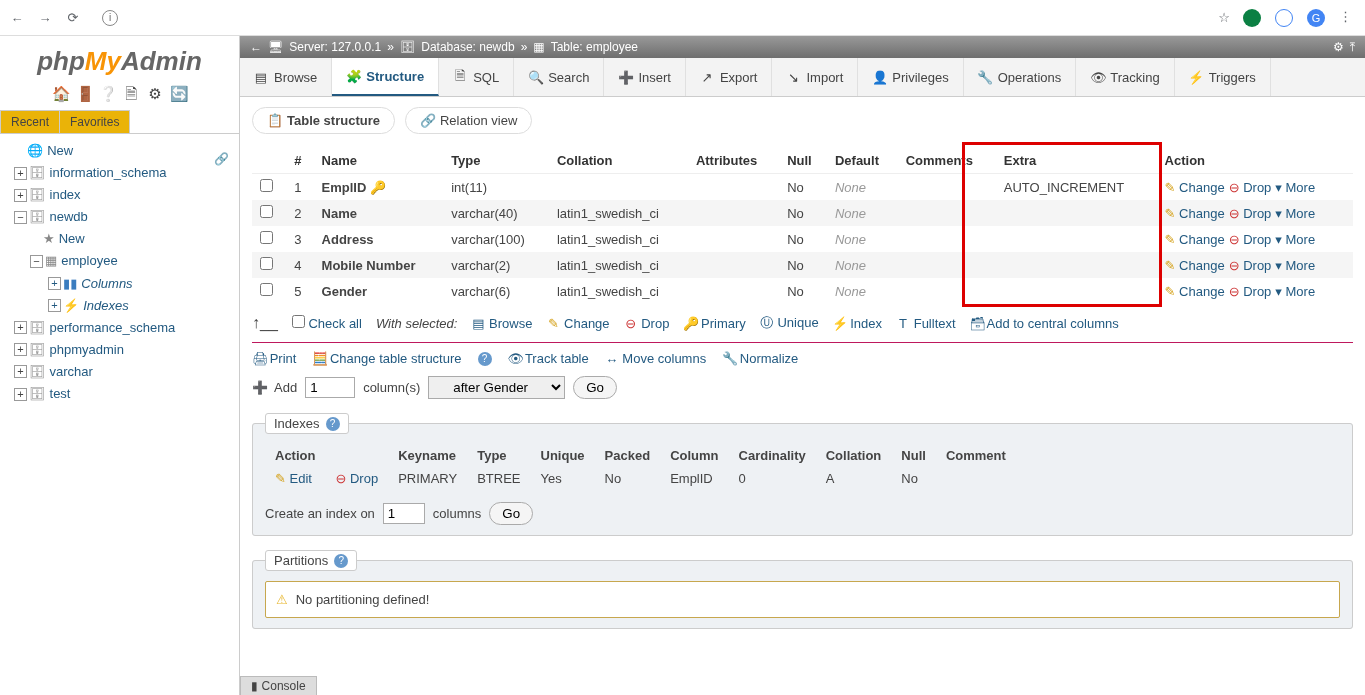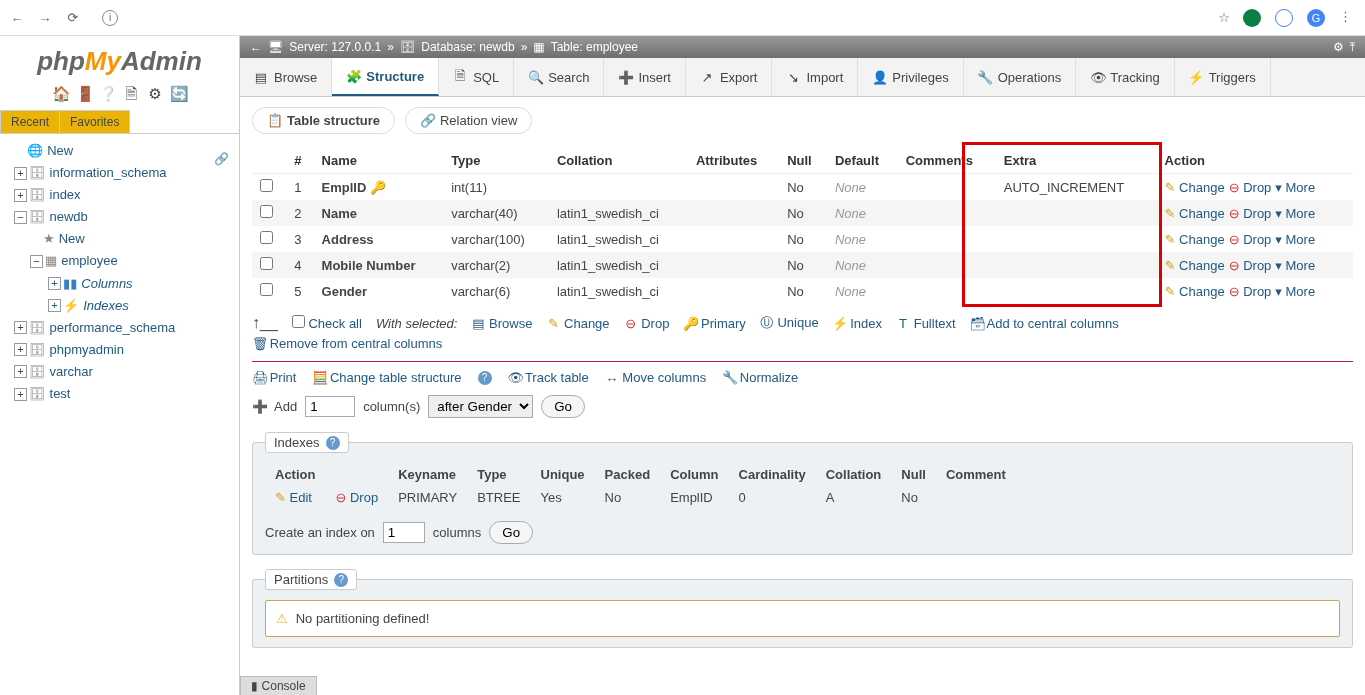--- a/index.html
+++ b/index.html
@@ -68,21 +68,21 @@
 .stop{color:#c33;}
 .red-box{border:3px solid #d00;position:absolute;}
 
 
 .sel-actions{margin-top:10px;display:flex;align-items:center;gap:14px;flex-wrap:wrap;font-size:13px;}
 .sel-actions .arrow{font-size:16px;}
 
 .tool-row{margin:10px 0;display:flex;align-items:center;gap:16px;flex-wrap:wrap;font-size:13px;border-top:1px solid #be185d;padding-top:8px;}
 .add-row{margin:6px 0 14px;display:flex;align-items:center;gap:8px;}
 .add-row input[type=text]{width:50px;padding:2px 4px;border:1px solid #aaa;}
-.add-row select{padding:2px 4px;border:1px solid #aaa;}
+.add-row select{padding:2px 20px;border:1px solid #aaa;}
 .go-btn{padding:3px 12px;border:1px solid #aaa;border-radius:12px;background:#f5f5f5;cursor:pointer;}
 
 
 fieldset{border:1px solid #ccc;background:#eef1f4;padding:10px 12px;margin-bottom:14px;border-radius:3px;}
 legend{padding:2px 8px;border:1px solid #ccc;background:#fff;border-radius:3px;font-weight:normal;display:flex;align-items:center;gap:6px;}
 .help{width:14px;height:14px;border-radius:50%;background:#69c;color:#fff;font-size:10px;display:inline-flex;align-items:center;justify-content:center;}
 
 .idx-table{border-collapse:collapse;font-size:13px;margin-bottom:12px;}
 .idx-table th,.idx-table td{padding:4px 10px;text-align:left;}
 .idx-table th{font-weight:bold;}
@@ -397,21 +397,20 @@
         <i>With selected:</i>
         <a><span class="ic">▤</span> <span>Browse</span></a>
         <a><span class="ic pencil">✎</span> <span>Change</span></a>
         <a><span class="ic stop">⊖</span> <span>Drop</span></a>
         <a><span class="ic key-ic">🔑</span> <span>Primary</span></a>
         <a><span class="ic">Ⓤ</span> <span>Unique</span></a>
         <a><span class="ic key-ic">⚡</span> <span>Index</span></a>
         <a><span class="ic">T</span> <span>Fulltext</span></a>
         <a><span class="ic">🗃</span> <span>Add to central columns</span></a>
       </div>
-      <div style="margin-top:4px"><a><span class="ic">🗑</span> <span>Remove from central columns</span></a></div>
 
       <div class="tool-row">
         <a><span class="ic">🖨</span> <span>Print</span></a>
         <a><span class="ic">🧮</span> <span>Change table structure</span></a>
           <span class="help">?</span>
         <a><span class="ic">👁</span> <span>Track table</span></a>
         <a><span class="ic">↔</span> <span>Move columns</span></a>
         <a><span class="ic">🔧</span> <span>Normalize</span></a>
       </div>
 

